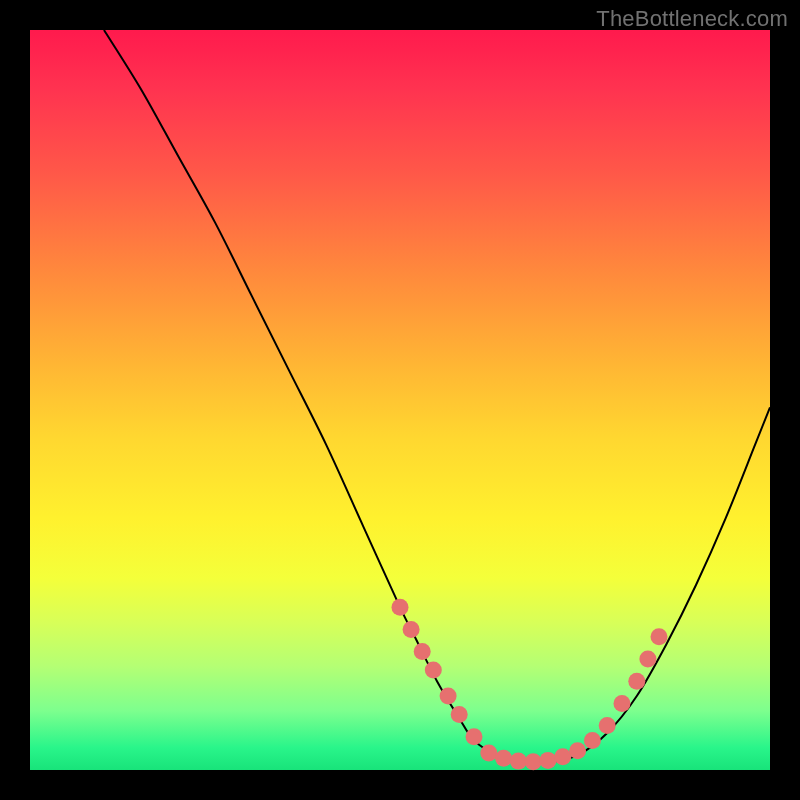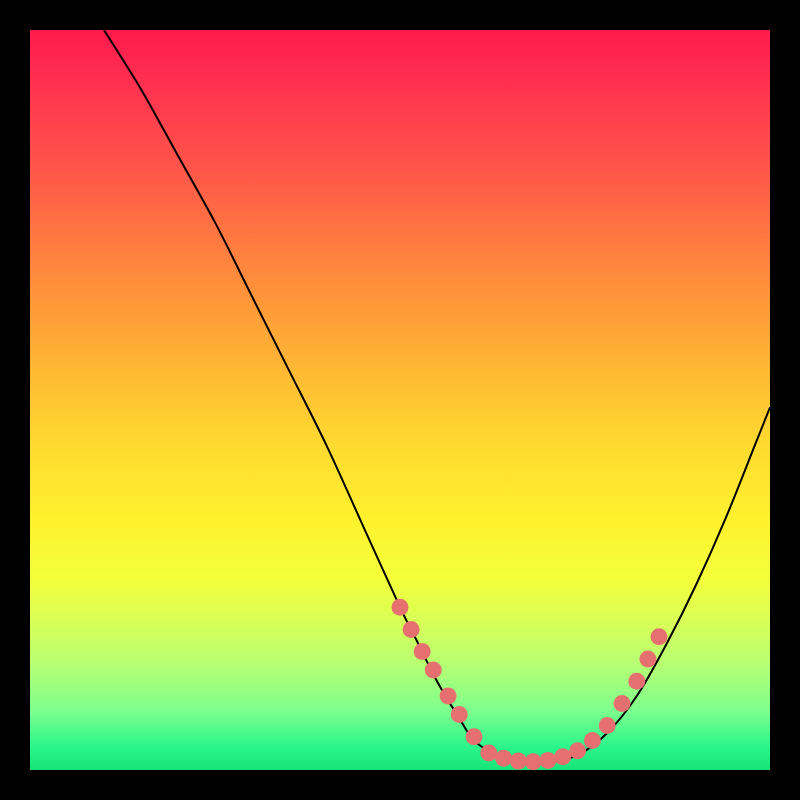--- a/index.html
+++ b/index.html
@@ -66,20 +66,21 @@
   }
   .dot {
     fill: #e6706f;
     stroke: none;
   }
 </style>
 </head>
 <body>
 
 <div class="frame">
+  <div class="watermark">TheBottleneck.com</div>
 
   <div class="plot">
     <svg class="curve" viewBox="0 0 740 740">
       <path id="curvePath" class="curve-path" d="M 74 0 C 80.16666666666667 9.866666666666655, 98.66666666666667 38.23333333333325, 111 59.19999999999993 C 123.33333333333333 80.16666666666661, 135.66666666666666 103.60000000000007, 148 125.80000000000007 C 160.33333333333334 148.00000000000009, 172.66666666666666 168.96666666666667, 185 192.39999999999998 C 197.33333333333334 215.8333333333333, 209.66666666666666 241.73333333333332, 222 266.4 C 234.33333333333334 291.06666666666666, 246.66666666666666 315.7333333333333, 259 340.4 C 271.3333333333333 365.06666666666666, 283.6666666666667 388.5, 296 414.4 C 308.3333333333333 440.29999999999995, 320.6666666666667 468.66666666666663, 333 495.79999999999995 C 345.3333333333333 522.9333333333333, 361.3666666666667 558.7, 370 577.2 C 378.6333333333333 595.7, 378.6333333333333 594.4666666666666, 384.8 606.8 C 390.9666666666667 619.1333333333333, 399.6000000000001 637.6333333333333, 407.00000000000006 651.2 C 414.40000000000003 664.7666666666668, 423.0333333333333 678.3333333333334, 429.2 688.2 C 435.3666666666667 698.0666666666667, 437.8333333333333 704.2333333333333, 444 710.4 C 450.1666666666667 716.5666666666666, 458.79999999999995 721.5, 466.2 725.2 C 473.6 728.9000000000001, 479.7666666666667 731.3666666666667, 488.40000000000003 732.6 C 497.03333333333336 733.8333333333334, 508.1333333333333 733.8333333333334, 518 732.6 C 527.8666666666667 731.3666666666667, 537.7333333333333 730.1333333333334, 547.6 725.2 C 557.4666666666667 720.2666666666667, 567.3333333333334 712.8666666666667, 577.2 703 C 587.0666666666667 693.1333333333333, 596.9333333333333 680.8, 606.8 666 C 616.6666666666666 651.2, 626.5333333333333 632.7, 636.4 614.2 C 646.2666666666667 595.7, 656.1333333333333 575.9666666666667, 666 555 C 675.8666666666667 534.0333333333333, 685.7333333333332 511.8333333333333, 695.5999999999999 488.4 C 705.4666666666666 464.96666666666664, 717.8 432.9, 725.1999999999999 414.4 C 732.5999999999999 395.9, 737.5333333333333 383.5666666666667, 740 377.40000000000003"></path>
       <g id="dots">
           <circle cx="370" cy="577.2" r="8.5" class="dot"></circle>
           <circle cx="381.1" cy="599.4" r="8.5" class="dot"></circle>
           <circle cx="392.20000000000005" cy="621.6" r="8.5" class="dot"></circle>
           <circle cx="403.3" cy="640.1" r="8.5" class="dot"></circle>
           <circle cx="418.09999999999997" cy="666" r="8.5" class="dot"></circle>

